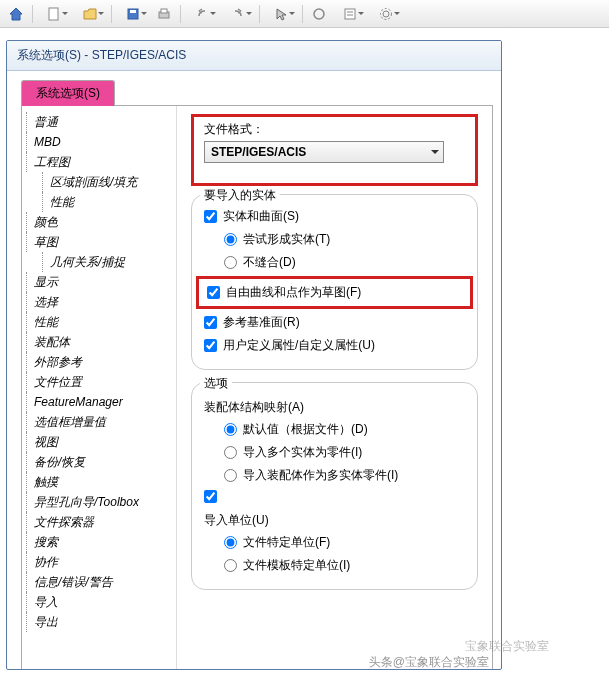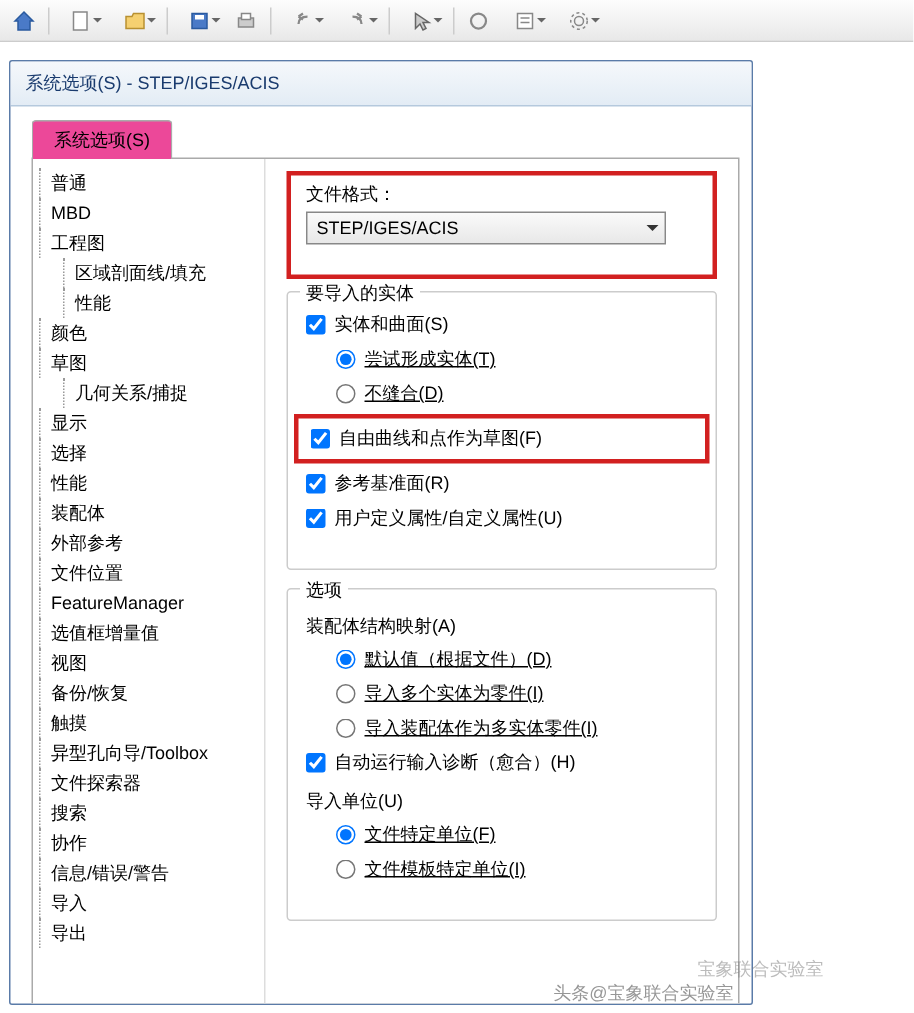--- a/index.html
+++ b/index.html
@@ -79,20 +79,21 @@
       margin: 0 8px 8px 14px;
       height: 565px;
       display: flex;
       background: #fff;
     }
     .tree {
       width: 155px;
       border-right: 1px solid #ddd;
       padding: 6px 4px;
       overflow: hidden;
+      font-style: italic;
     }
     .tree-item {
       padding: 2px 0 2px 8px;
       white-space: nowrap;
       position: relative;
       color: #000;
       line-height: 16px;
     }
     .tree-item::before {
       content: "";
@@ -119,31 +120,32 @@
     }
     .dropdown {
       width: 240px;
       height: 22px;
       border: 1px solid #888;
       background: linear-gradient(#fafafa, #e8e8e8);
       display: flex;
       align-items: center;
       justify-content: space-between;
       padding: 0 4px 0 6px;
+      font-weight: bold;
     }
     .dropdown::after {
       content: "";
       border: 4px solid transparent;
       border-top-color: #333;
       margin-top: 4px;
     }
     .group {
       border: 1px solid #ccc;
-      border-radius: 3px;
-      padding: 10px 12px 22px 12px;
+      border-radius: 14px;
+      padding: 10px 12px 12px 12px;
       margin-bottom: 12px;
       position: relative;
     }
     .group-title {
       position: absolute;
       top: -8px;
       left: 8px;
       background: #fff;
       padding: 0 4px;
     }
@@ -151,21 +153,20 @@
       display: flex;
       align-items: center;
       padding: 3px 0;
       gap: 4px;
     }
     .radio-row {
       display: flex;
       align-items: center;
       padding: 3px 0 3px 20px;
       gap: 4px;
-      text-decoration: underline;
     }
     .highlight-inline {
       border: 3px solid #d22020;
       padding: 2px 8px;
       margin: 2px -8px;
     }
     .subsection-label {
       padding: 6px 0 2px 0;
     }
     input[type=checkbox], input[type=radio] {
@@ -346,21 +347,20 @@
         <div class="radio-row">
           <input type="radio" name="r2" style="">
           <span>导入多个实体为零件(I)</span>
         </div>
         <div class="radio-row">
           <input type="radio" name="r2" style="">
           <span>导入装配体作为多实体零件(I)</span>
         </div>
         <div class="check-row">
           <input type="checkbox" checked="" style="">
-          <span>自动运行输入诊断（愈合）(H)</span>
         </div>
         <div class="subsection-label">导入单位(U)</div>
         <div class="radio-row">
           <input type="radio" name="r3" checked="" style="">
           <span>文件特定单位(F)</span>
         </div>
         <div class="radio-row">
           <input type="radio" name="r3" style="">
           <span>文件模板特定单位(I)</span>
         </div>

